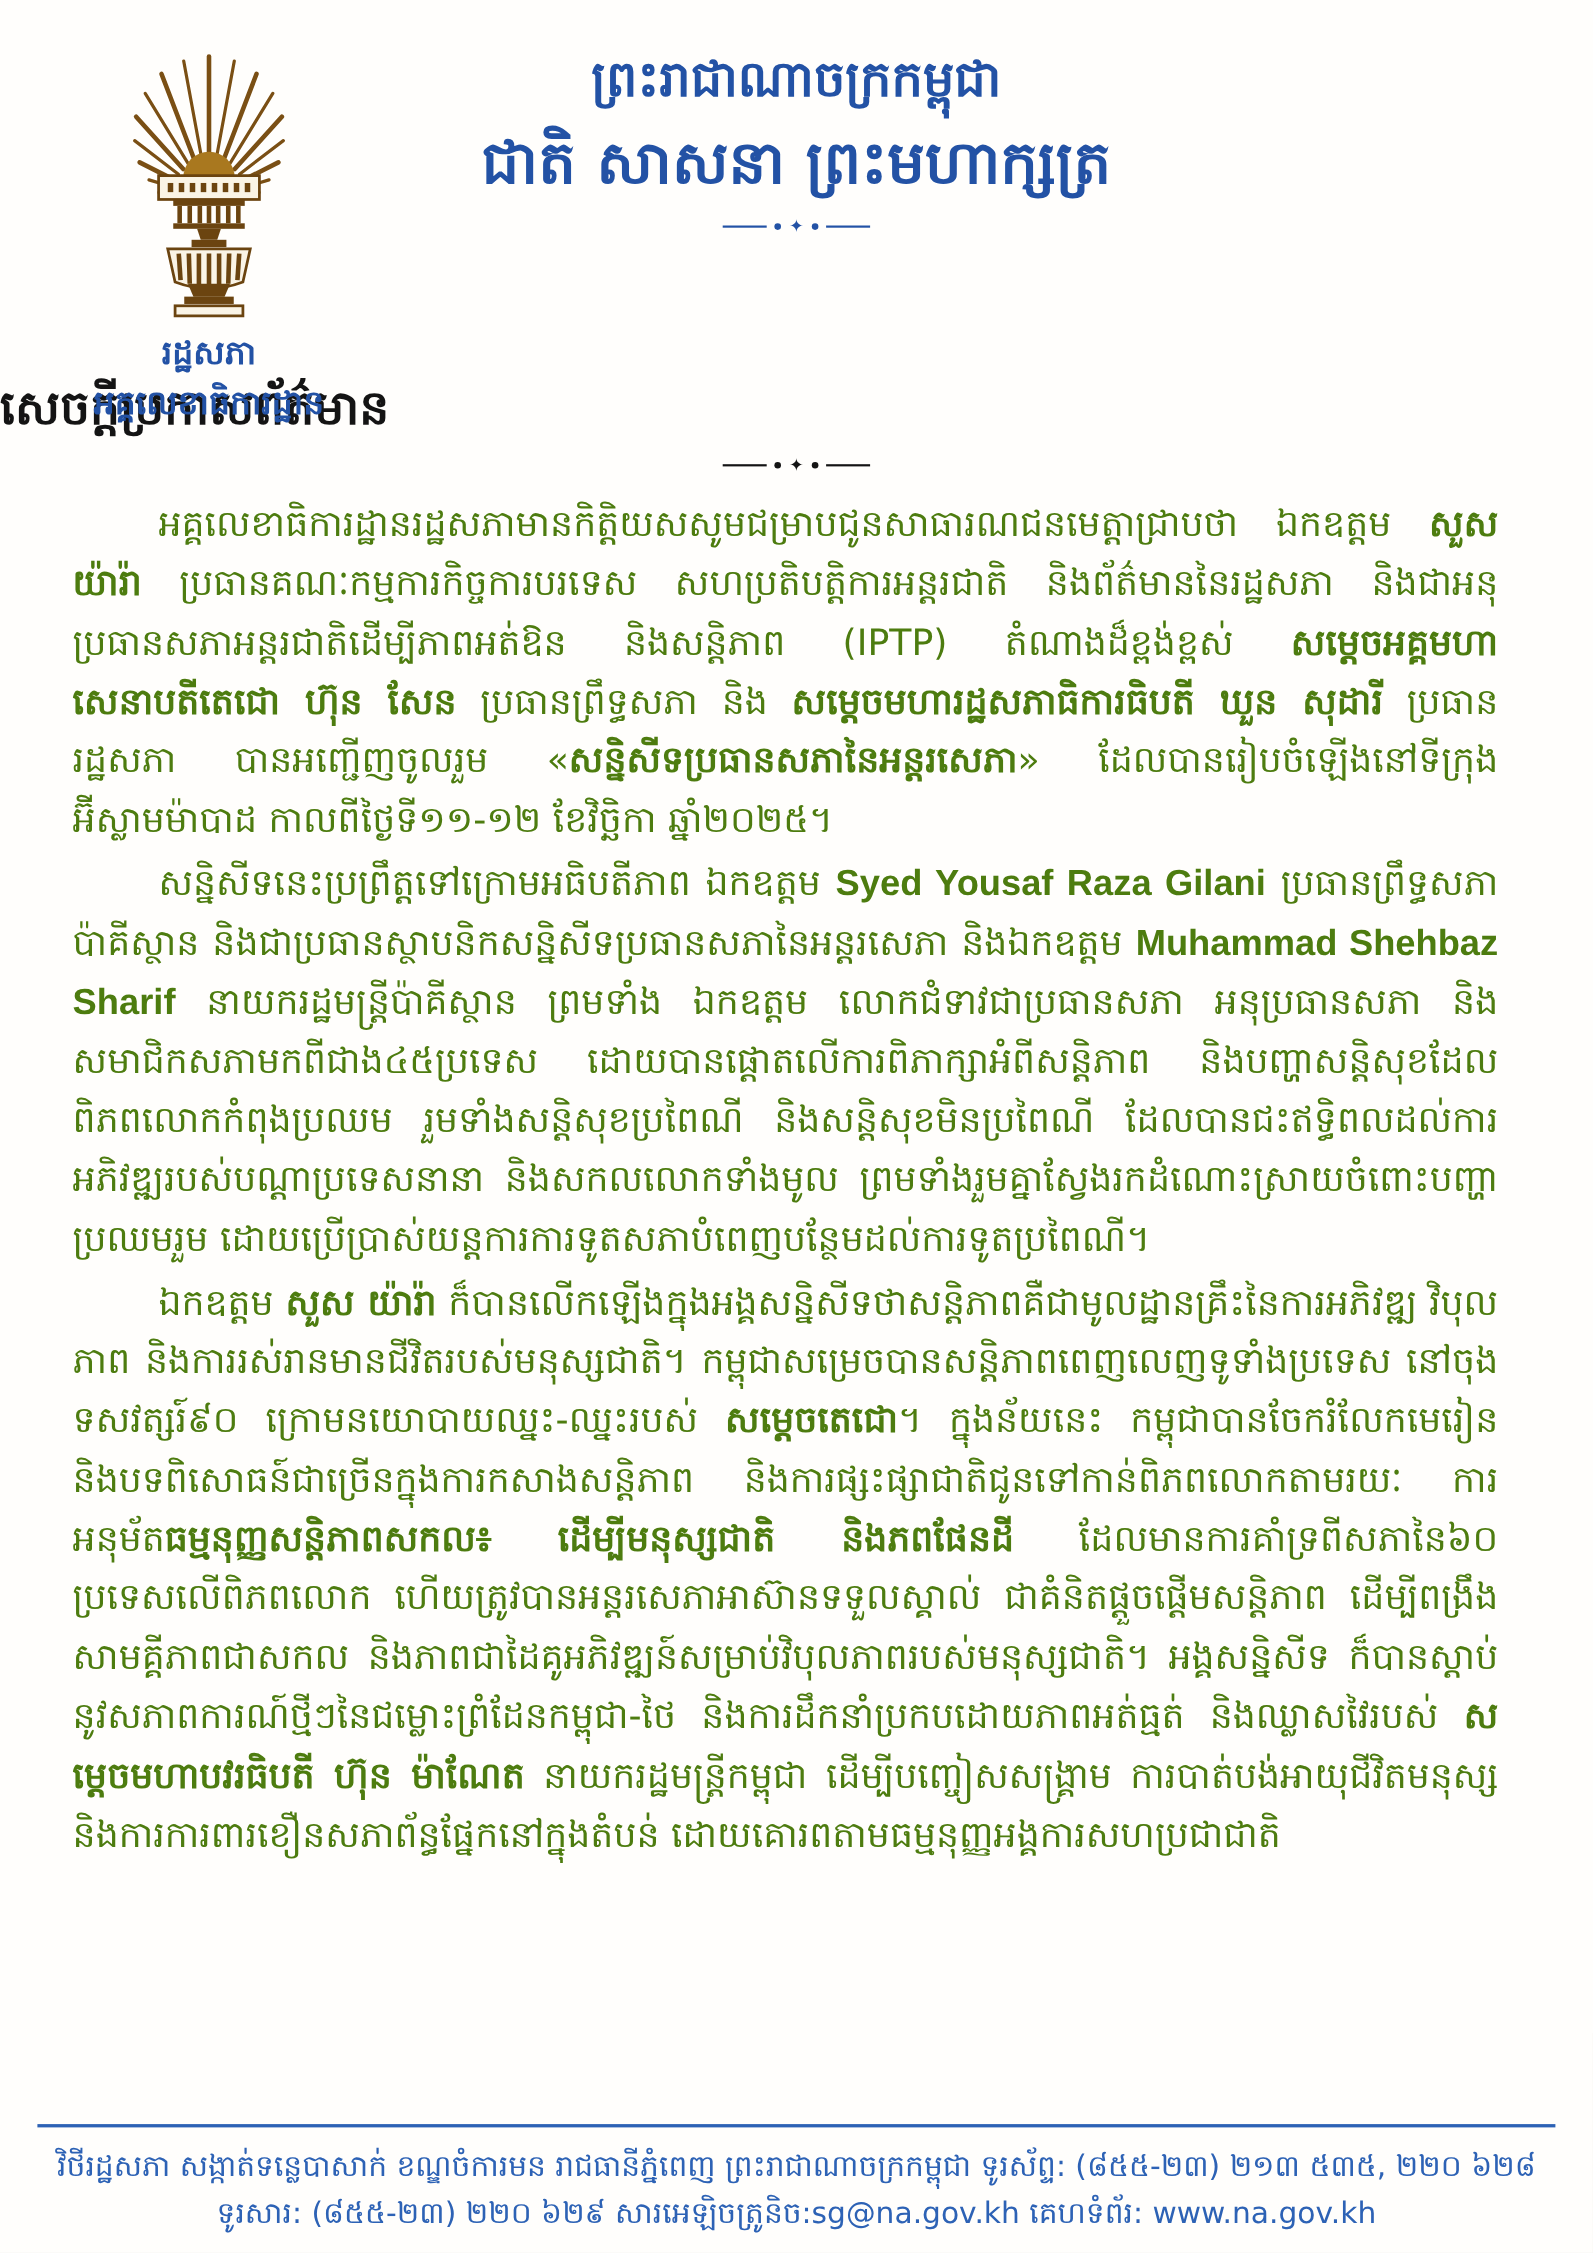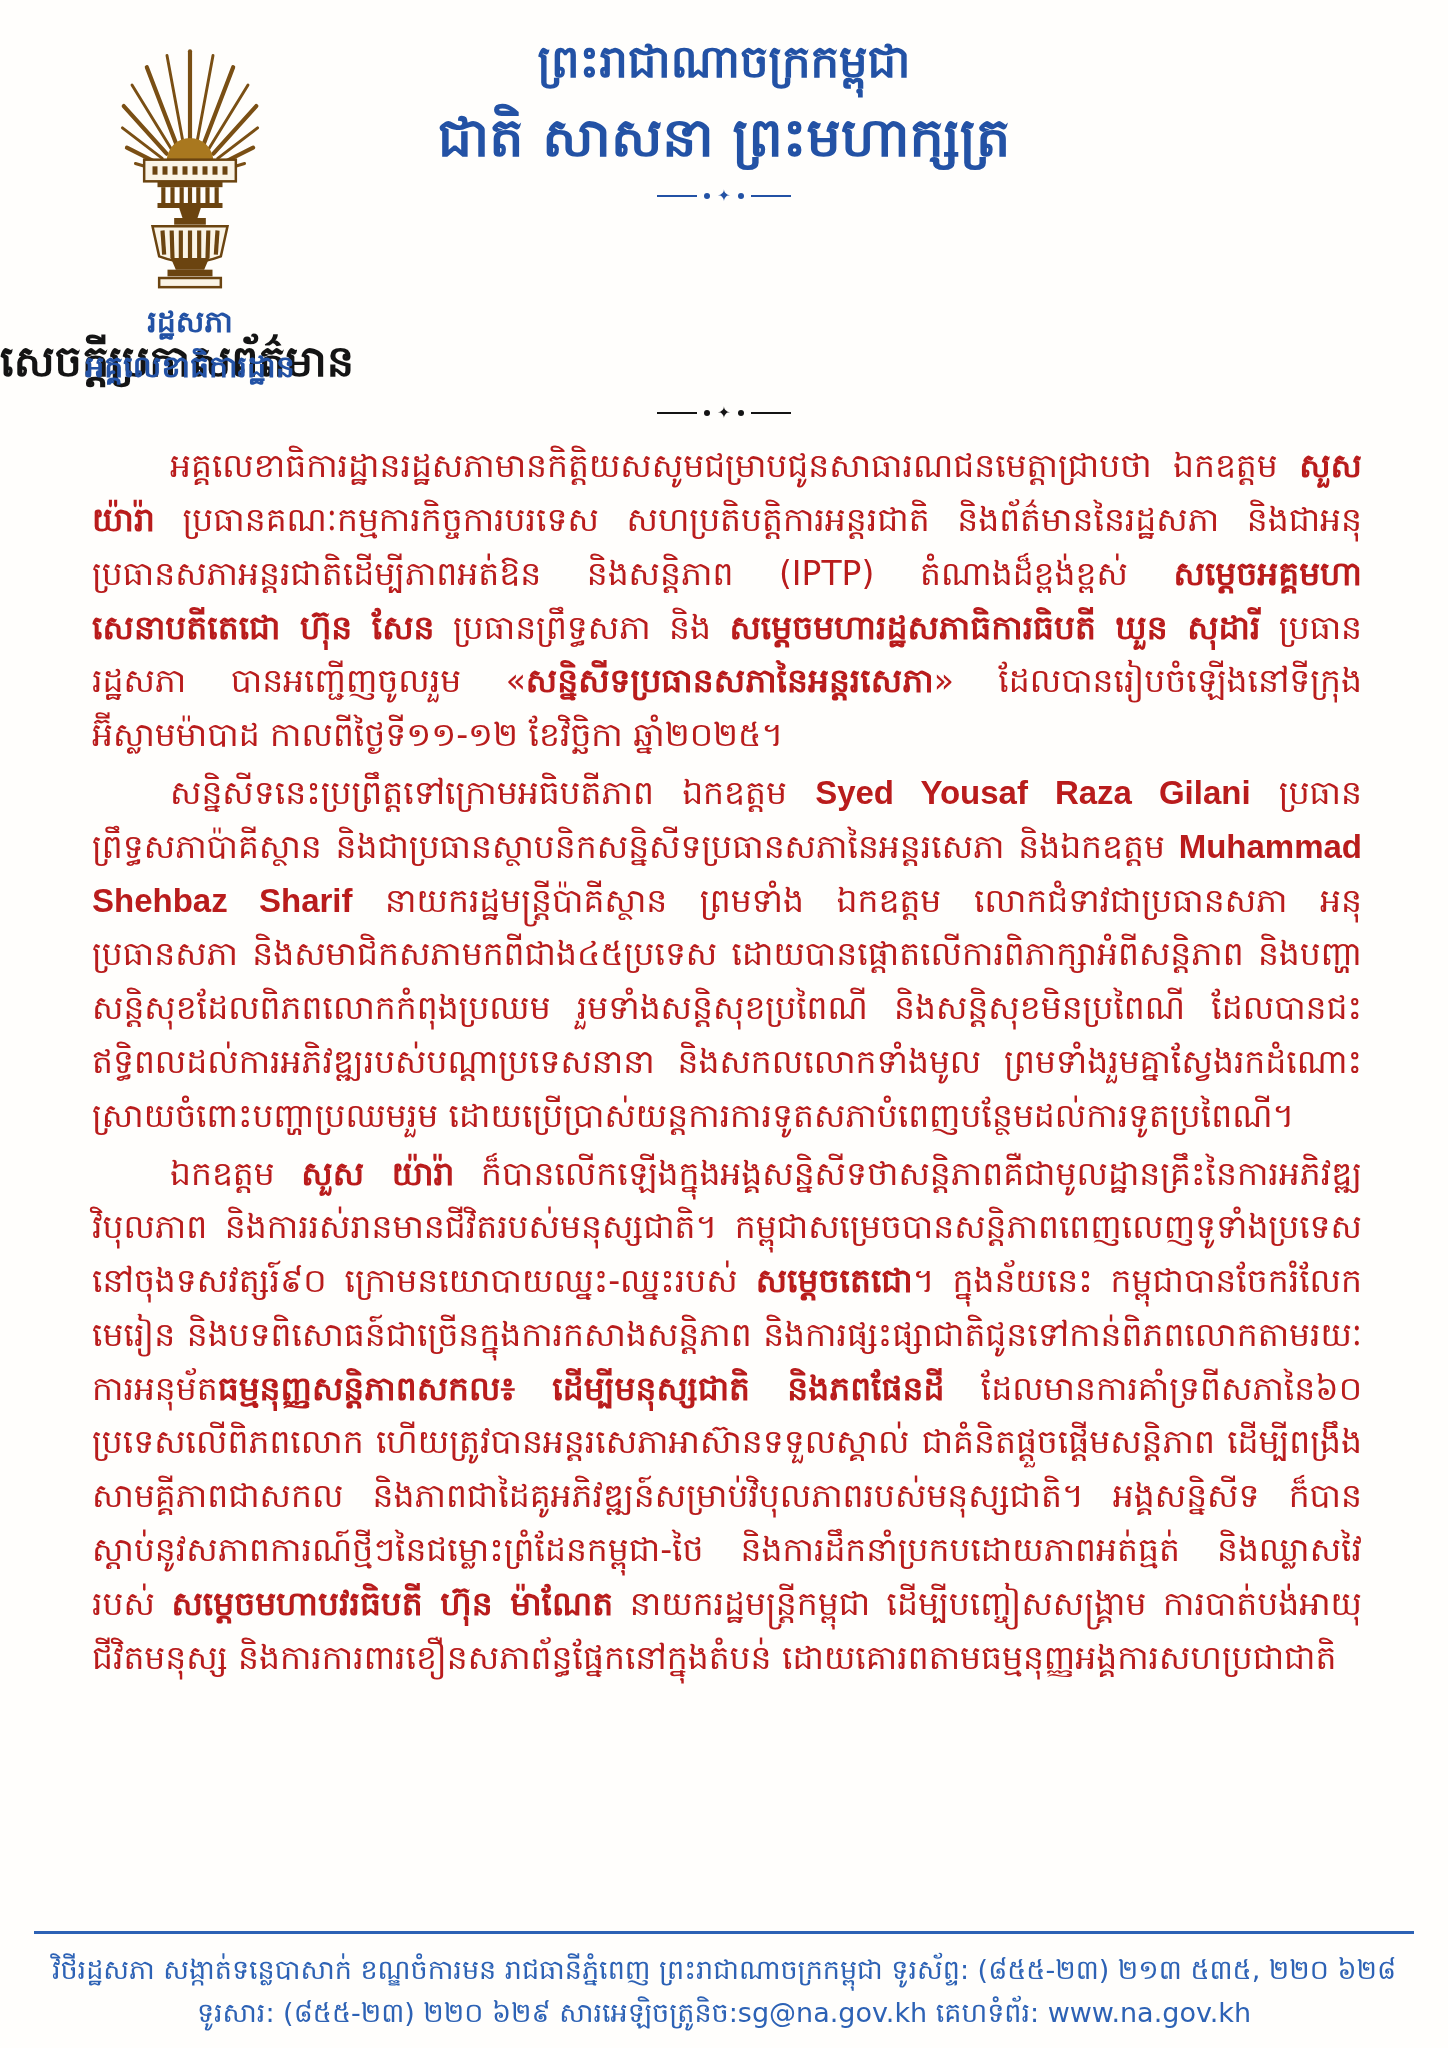--- a/index.html
+++ b/index.html
@@ -5,38 +5,38 @@
   *{margin:0;padding:0;box-sizing:border-box}
   html,body{background:#f4f4f2}
   body{width:1448px;height:2048px;font-family:"DejaVu Sans",sans-serif}
   .page{position:relative;width:1448px;height:2048px;background:#fffefc;overflow:hidden;color:#141414}
 
   
   .emblem-block{position:absolute;left:70px;top:48px;width:240px;text-align:center}
   .emblem-svg{width:152px;height:250px;display:block;margin:0 auto}
   .org-name{color:#2352a5;font-weight:bold;font-size:30px;line-height:1.5;margin-top:1px}
 
-  .motto{text-align:center;padding-top:34px;color:#2352a5;font-weight:bold}
+  .motto{text-align:center;padding-top:44px;color:#2352a5;font-weight:bold}
   .motto-1{font-size:45px;line-height:1.25}
   .motto-2{font-size:54px;line-height:1.25;margin-top:14px}
 
   .ornament{display:flex;align-items:center;justify-content:center;gap:7px;margin-top:16px;color:#2352a5}
   .ornament .orn-line{display:inline-block;width:40px;height:2px;background:currentColor}
   .ornament .orn-dot{display:inline-block;width:6px;height:6px;border-radius:50%;background:currentColor}
   .ornament .orn-core{font-size:16px;line-height:1}
   .ornament.black{color:#141414}
 
   
   .title-block{margin-top:132px}
   .title-main{font-size:43px;font-weight:bold;line-height:1.2}
   .title-sub{font-size:34px;font-weight:bold;line-height:1.2;margin-top:20px}
   .title-block .ornament{margin-top:18px}
 
   
-  .body-text{padding:18px 86px 0 92px;font-size:33px;line-height:1.63;text-align:justify;color:#b91c1c}
+  .body-text{padding:18px 86px 0 66px;font-size:33px;line-height:1.63;text-align:justify;color:#4d7c0f}
   .para{text-indent:78px;margin-bottom:4px}
   .para strong{font-weight:bold}
   .latin{font-family:Liberation Sans, sans-serif}
 
   
   .doc-footer{position:absolute;left:0;right:0;bottom:14px;text-align:center;color:#2d62b5}
   .footer-rule{height:3px;background:#2d62b5;margin:0 34px 14px}
   .footer-line{font-size:27px;line-height:1.6;white-space:nowrap}
 </style>
 </head>

